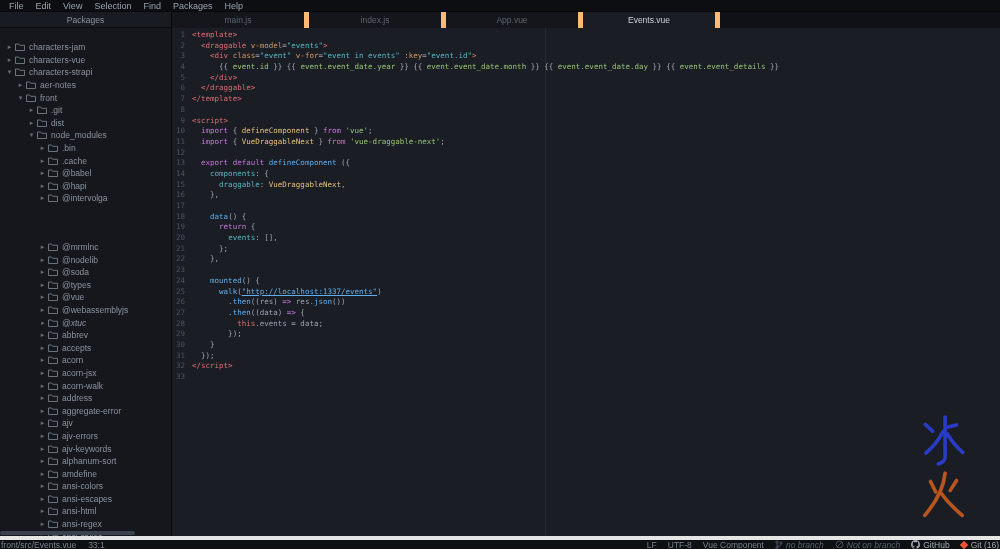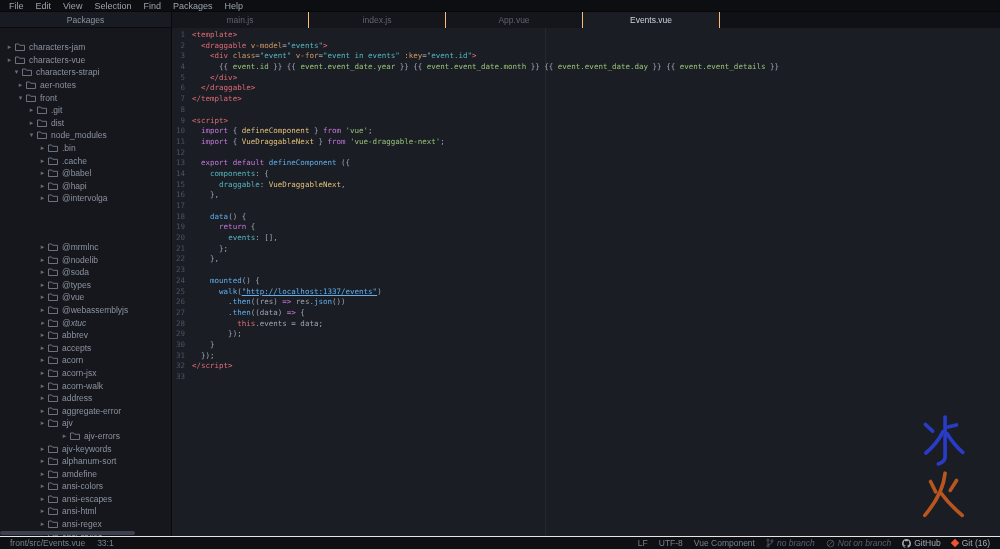--- a/index.html
+++ b/index.html
@@ -35,21 +35,21 @@
   .chevron { color:#646c79; font-size:7px; width:9px; text-align:center; flex:none; }
   .folder-svg { margin:0 4px 0 1px; flex:none; }
   .tree-label { font-size:8.5px; color:#8b93a1; }
 
   
   .editor-col { flex:1; display:flex; flex-direction:column; min-width:0; }
   .tabbar { height:16px; flex:none; background:#0f1116; display:flex; }
   .tab {
     width:137px; flex:none; display:flex; align-items:center; justify-content:center;
     font-size:8.5px; color:#5c6370; background:#14161b;
-    border-right:1px solid #fdba74; cursor:default;
+    border-right:5px solid #fdba74; cursor:default;
   }
   .tab.active { background:#1a1d23; color:#ccd2dc; }
 
   .editor {
     flex:1; position:relative; background:#1a1d23; overflow:hidden;
     font-family:"DejaVu Sans Mono", monospace; font-size:7.5px; line-height:10.7px;
   }
   .wrap-guide { position:absolute; left:373px; top:0; bottom:0; width:1px; background:rgba(255,255,255,0.05); }
   .code-lines { position:relative; padding-top:2px; }
   .code-line { display:flex; height:10.7px; }
@@ -76,23 +76,23 @@
   }
 
   
   .tree-hscrollbar {
     position:absolute; left:0; bottom:1px; height:4px; width:135px;
     background:#3a414d; border-radius:2px;
   }
 
   
   .statusbar {
-    height:13px; flex:none; background:#0e1014; border-top:1px solid #e5e5e5;
+    height:13px; flex:none; background:#0e1014; border-top:4px solid #e5e5e5;
     display:flex; align-items:center; justify-content:space-between;
-    font-size:8.5px; color:#788290; padding:0 10px;
+    font-size:8.5px; color:#788290; padding:0 1px;
   }
   .sb-left { display:flex; align-items:center; gap:12px; }
   .sb-right { display:flex; align-items:center; gap:11px; }
   .sb-seg { display:flex; align-items:center; gap:3px; }
   .sb-seg.dim { color:#5a6270; }
   .sb-seg.dim .seg-label { font-style:italic; }
   .sb-bright { color:#a2aab6; }
   .git-diamond {
     width:6px; height:6px; background:#f05133; transform:rotate(45deg);
     display:inline-block; margin-right:1px;
@@ -127,21 +127,21 @@
             </svg>
             <span class="tree-label">characters-jam</span>
           </div>
           <div class="tree-row" style="padding-left: 5px;">
             <span class="chevron">▸</span>
             <svg class="folder-svg" width="10" height="8" viewBox="0 0 10 8">
               <path d="M0.5 1 h3.2 l1 1.3 h4.8 v5.2 h-9 z" fill="none" stroke="#747d8a" stroke-width="0.9"></path>
             </svg>
             <span class="tree-label">characters-vue</span>
           </div>
-          <div class="tree-row" style="padding-left: 12px;">
+          <div class="tree-row" style="padding-left: 5px;">
             <span class="chevron">▾</span>
             <svg class="folder-svg" width="10" height="8" viewBox="0 0 10 8">
               <path d="M0.5 1 h3.2 l1 1.3 h4.8 v5.2 h-9 z" fill="none" stroke="#747d8a" stroke-width="0.9"></path>
             </svg>
             <span class="tree-label">characters-strapi</span>
           </div>
           <div class="tree-row" style="padding-left: 16px;">
             <span class="chevron">▸</span>
             <svg class="folder-svg" width="10" height="8" viewBox="0 0 10 8">
               <path d="M0.5 1 h3.2 l1 1.3 h4.8 v5.2 h-9 z" fill="none" stroke="#747d8a" stroke-width="0.9"></path>
@@ -309,21 +309,21 @@
             </svg>
             <span class="tree-label">aggregate-error</span>
           </div>
           <div class="tree-row" style="padding-left: 38px;">
             <span class="chevron">▸</span>
             <svg class="folder-svg" width="10" height="8" viewBox="0 0 10 8">
               <path d="M0.5 1 h3.2 l1 1.3 h4.8 v5.2 h-9 z" fill="none" stroke="#747d8a" stroke-width="0.9"></path>
             </svg>
             <span class="tree-label">ajv</span>
           </div>
-          <div class="tree-row" style="padding-left: 60px;">
+          <div class="tree-row" style="padding-left: 38px;">
             <span class="chevron">▸</span>
             <svg class="folder-svg" width="10" height="8" viewBox="0 0 10 8">
               <path d="M0.5 1 h3.2 l1 1.3 h4.8 v5.2 h-9 z" fill="none" stroke="#747d8a" stroke-width="0.9"></path>
             </svg>
             <span class="tree-label">ajv-errors</span>
           </div>
           <div class="tree-row" style="padding-left: 38px;">
             <span class="chevron">▸</span>
             <svg class="folder-svg" width="10" height="8" viewBox="0 0 10 8">
               <path d="M0.5 1 h3.2 l1 1.3 h4.8 v5.2 h-9 z" fill="none" stroke="#747d8a" stroke-width="0.9"></path>

